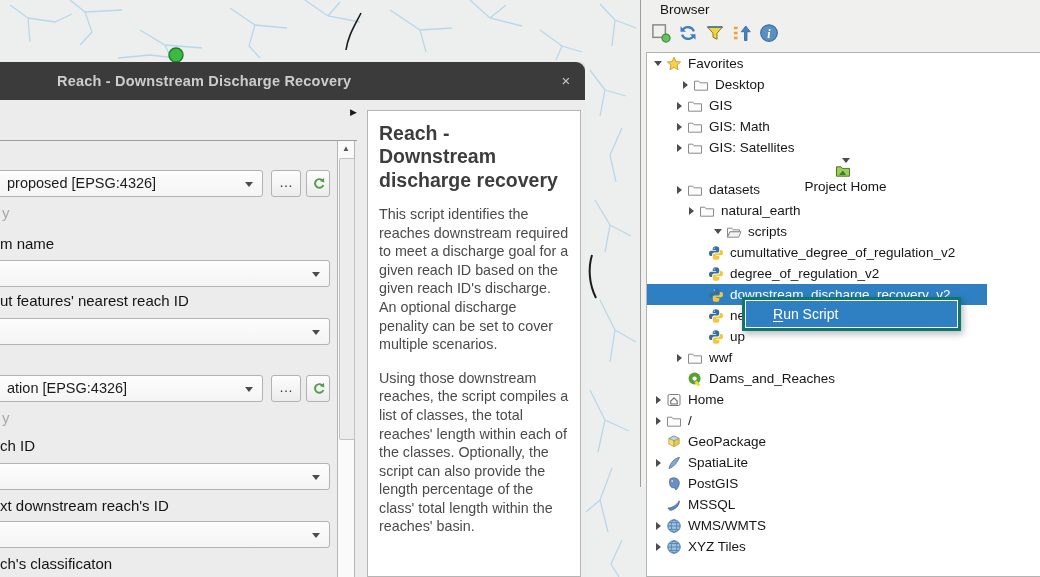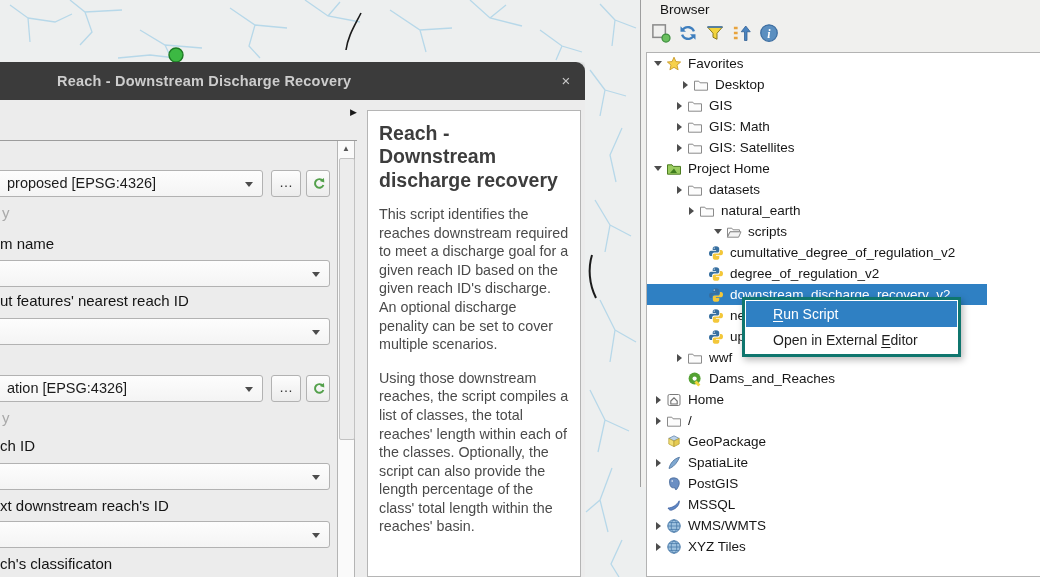--- a/index.html
+++ b/index.html
@@ -282,21 +282,21 @@
         <span class="arrow">
           <span class="arr-c"></span>
         </span>
         <span class="ticon">
           <svg viewBox="0 0 16 16">
             <path d="M1.5 13.2 V4.2 h4.3 l1.3 1.6 h7.4 v7.4 Z" fill="#fcfcfc" stroke="#8a8a8a"></path>
           </svg>
         </span>
         <span class="tlabel">GIS: Satellites</span>
       </div>
-      <div class="trow" style="padding-left: 3px;">
+      <div class="trow" style="padding-left: 3px; flex-direction: column;">
         <span class="arrow">
           <span class="arr-e"></span>
         </span>
         <span class="ticon">
           <svg viewBox="0 0 16 16">
             <path d="M1.5 13.2 V3.8 h4.5 l1.3 1.6 h7.2 v7.8 Z" fill="#9acc5f" stroke="#4e7d23"></path>
             <path d="M4 12 L8 7.5 11 12 Z" fill="#3f7d1e"></path>
           </svg>
         </span>
         <span class="tlabel">Project Home</span>
@@ -502,16 +502,13 @@
         </span>
         <span class="tlabel">XYZ Tiles</span>
       </div>
     </div>
 </div>
 
 <div class="cmenu">
   <div class="mitem hl">
     <span></span><span class="u">R</span><span>un Script</span>
   </div>
-  <div class="mitem">
-    <span>Open in External </span><span class="u">E</span><span>ditor</span>
-  </div>
 </div>
 
 </body></html>

